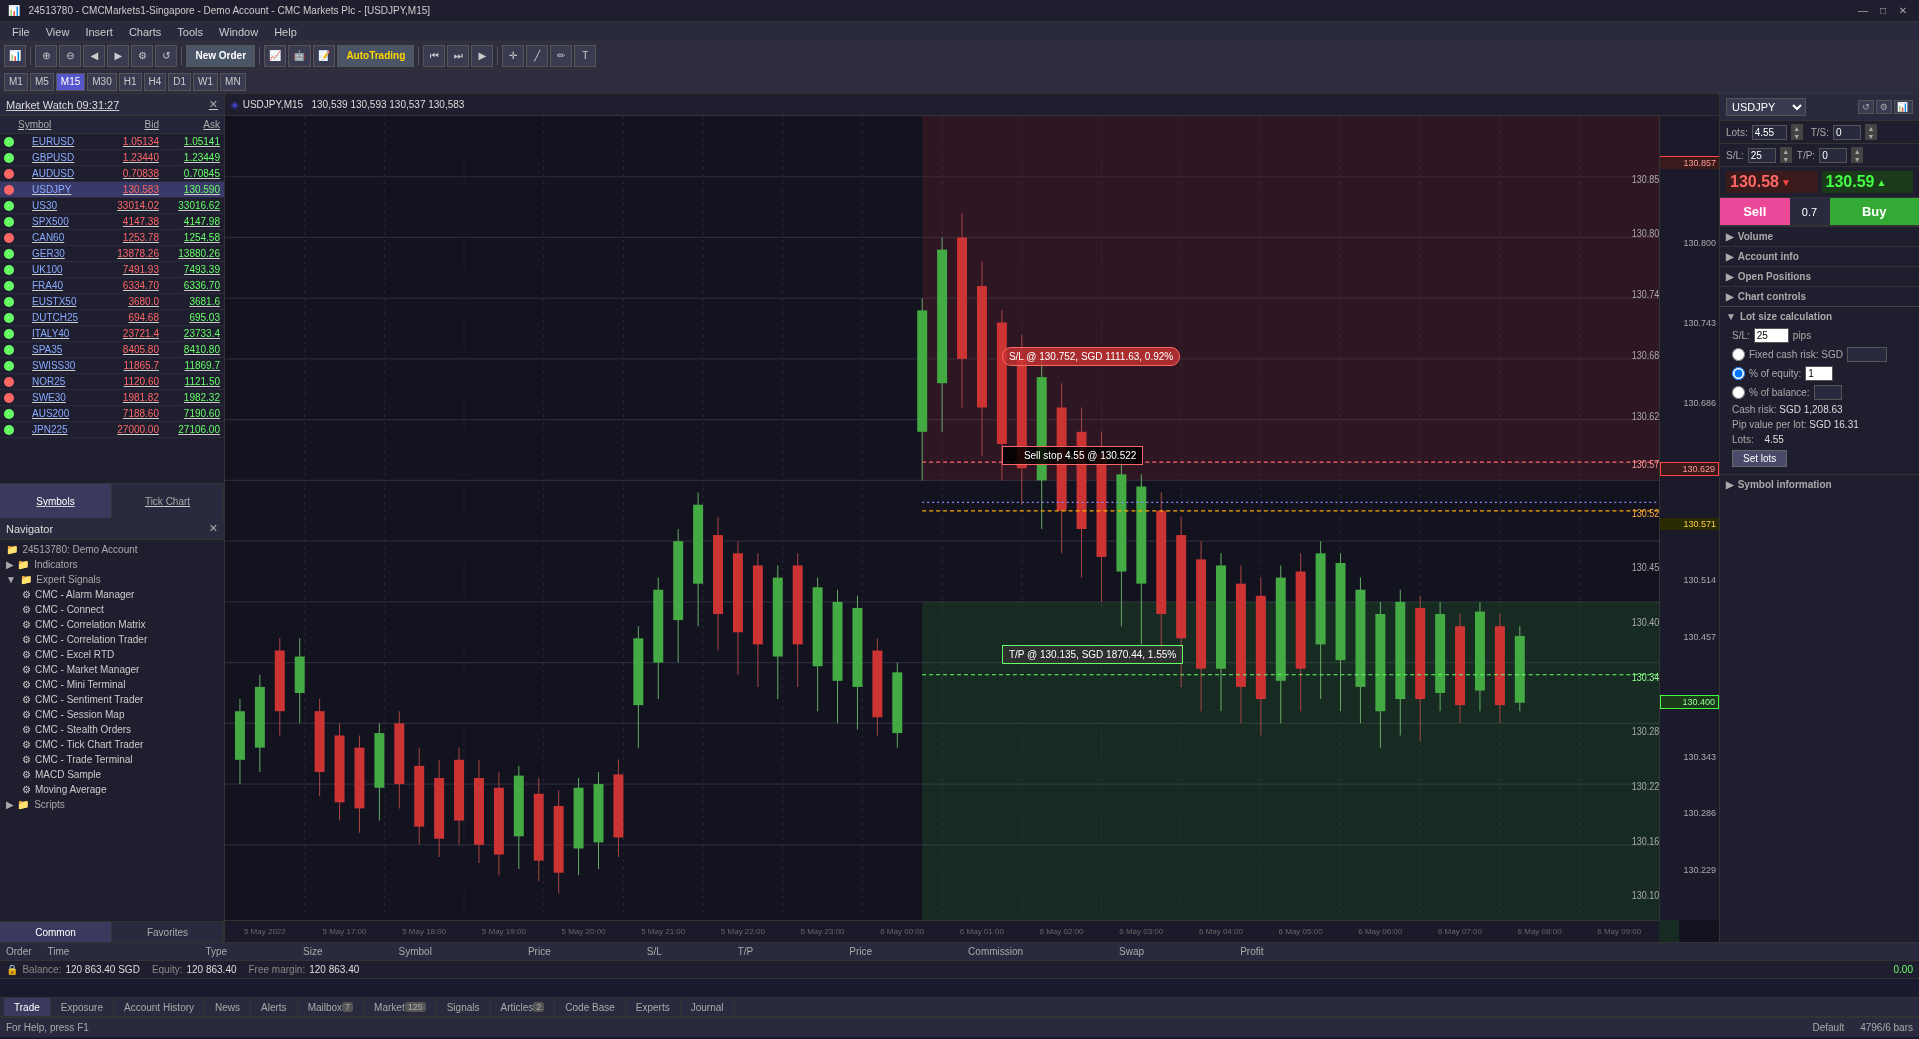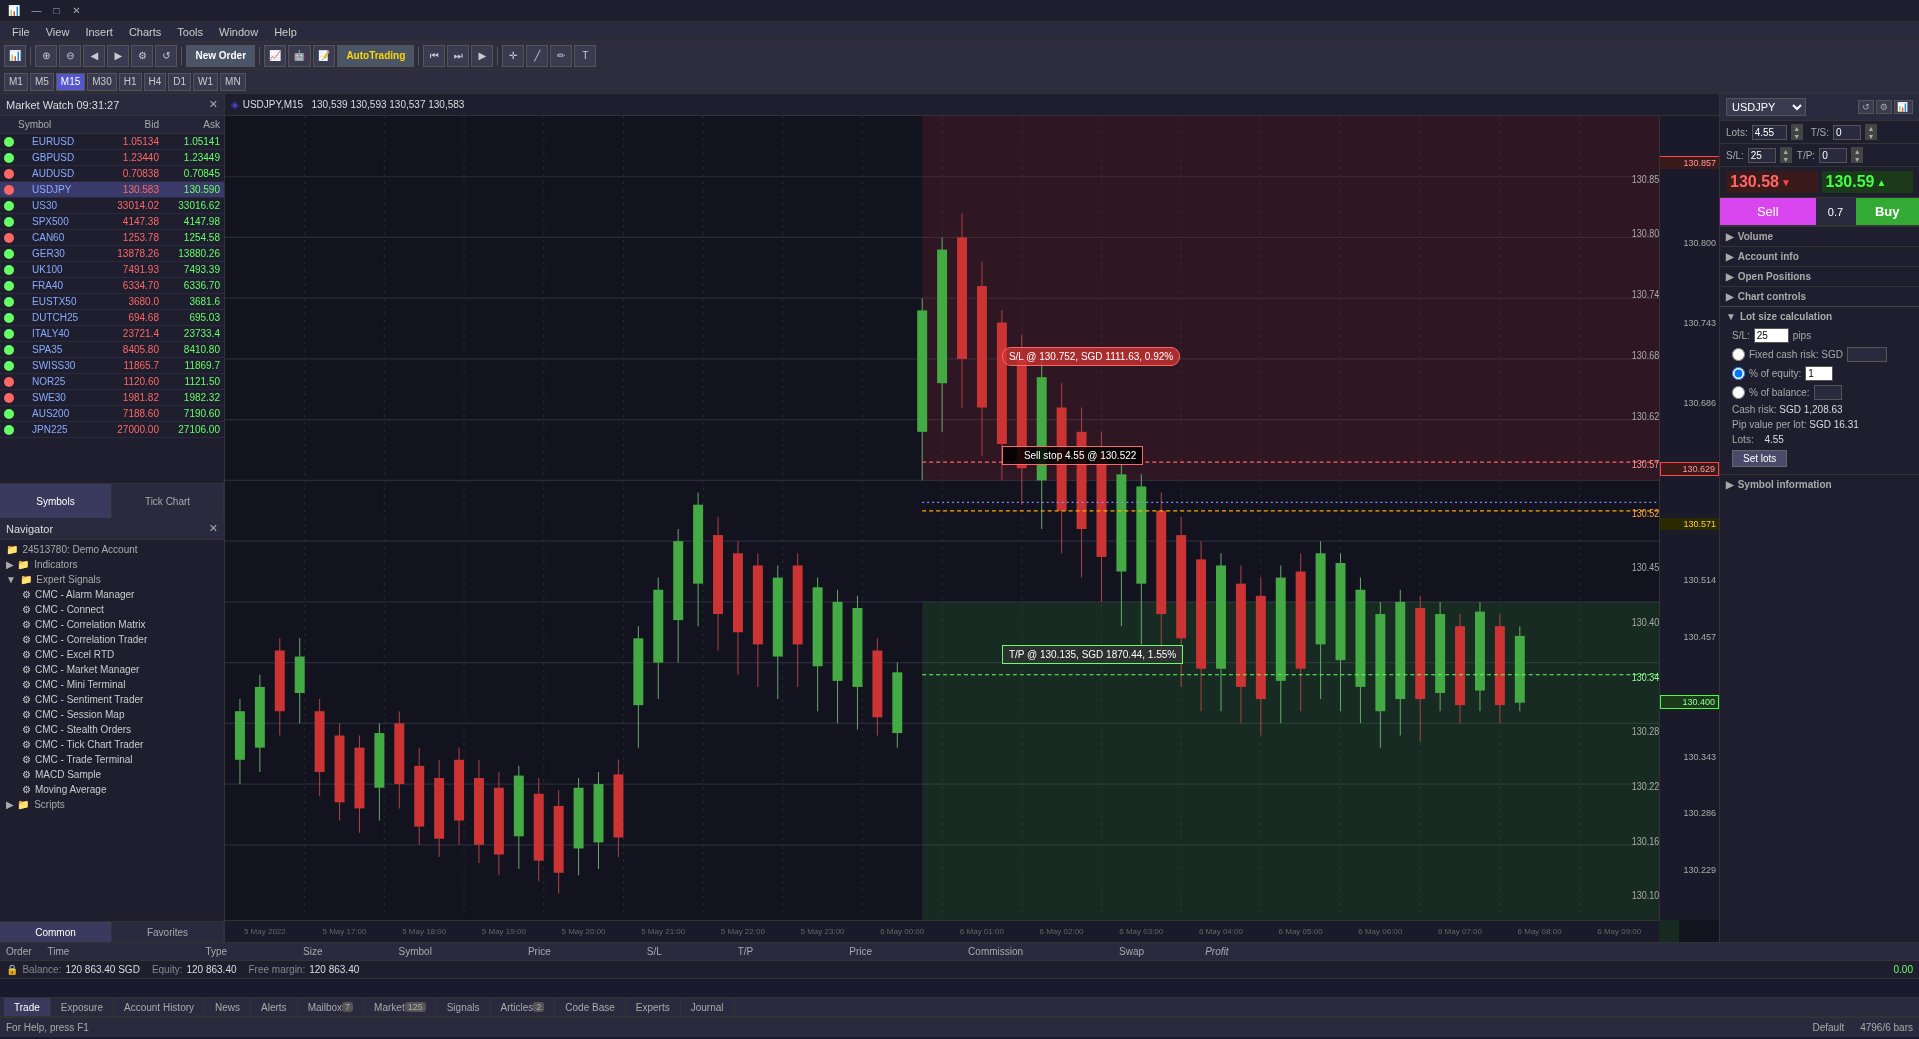--- a/index.html
+++ b/index.html
@@ -62,21 +62,21 @@
     #nav-bottom-tabs { display: flex; border-top: 1px solid #333; }
     .nav-tab { flex: 1; height: 20px; display: flex; align-items: center; justify-content: center; cursor: pointer; color: #aaa; font-size: 10px; background: #2a2a3e; border-right: 1px solid #333; }
     .nav-tab.active { background: #3a3a5e; color: #fff; }
 
     
     #chart-area { flex: 1; background: #131320; position: relative; overflow: hidden; }
     #chart-header { background: #1e1e2e; height: 22px; display: flex; align-items: center; padding: 0 6px; font-size: 10px; color: #aaa; border-bottom: 1px solid #333; }
 
     
     #right-panel { width: 200px; background: #1e1e2e; border-left: 1px solid #333; display: flex; flex-direction: column; overflow-y: auto; }
-    .rp-sell-btn { background: #d946ef; color: #fff; font-size: 13px; font-weight: normal; border: none; cursor: pointer; padding: 6px 26px; flex: 1; }
+    .rp-sell-btn { background: #ec4899; color: #fff; font-size: 13px; font-weight: bold; border: none; cursor: pointer; padding: 6px 0; flex: 1; }
     .rp-buy-btn { background: #33aa33; color: #fff; font-size: 13px; font-weight: bold; border: none; cursor: pointer; padding: 6px 10px; flex: 1; }
     .rp-section { padding: 4px 6px; border-top: 1px solid #333; }
     .rp-section-title { color: #aaa; font-size: 10px; font-weight: bold; cursor: pointer; display: flex; align-items: center; gap: 4px; }
 
     
     #bottom { height: 40px; background: #1a1a2e; border-top: 1px solid #333; }
     #order-bar { height: 18px; background: #2a2a3e; display: flex; align-items: center; padding: 0 6px; gap: 8px; font-size: 10px; color: #aaa; border-bottom: 1px solid #333; }
     #balance-bar { height: 22px; background: #1e1e2e; display: flex; align-items: center; padding: 0 6px; font-size: 10px; color: #aaa; gap: 8px; }
 
     
@@ -94,20 +94,21 @@
     .sell-stop-overlay { background: rgba(0,0,0,0.85); border-color: #ff6666; color: #fff; padding-left: 21px; }
 
     
     .close-x { color: #aaa; cursor: pointer; font-size: 11px; }
   </style>
 </head>
 <body>
 
 <div id="titlebar">
   <span style="font-size:10px;color:#888;margin-right:8px">📊</span>
+  <span style="flex:1;font-size:10px;color:#ccc;">24513780 - CMCMarkets1-Singapore - Demo Account - CMC Markets Plc - [USDJPY,M15]</span>
   <div class="win-controls">
     <div class="win-btn">—</div>
     <div class="win-btn">□</div>
     <div class="win-btn close-btn">✕</div>
   </div>
 </div>
 
 <div id="menubar">
   <span class="menu-item">File</span>
   <span class="menu-item">View</span>
@@ -154,21 +155,21 @@
   <button class="tf-btn">H4</button>
   <button class="tf-btn">D1</button>
   <button class="tf-btn">W1</button>
   <button class="tf-btn">MN</button>
 </div>
 
 <div id="main" style="display:flex;height:calc(1039px - 22px - 20px - 28px - 24px - 22px - 55px - 20px);">
 
   <div style="width:225px;display:flex;flex-direction:column;border-right:1px solid #333;">
 
-    <div id="market-watch" style="flex:1;display:flex;flex-direction:column;max-height:440px;">
+    <div id="market-watch" style="flex:1;display:flex;flex-direction:column;max-height:440px;text-decoration:underline;">
       <div id="mw-header">
         <span>Market Watch 09:31:27</span>
         <span class="close-x">✕</span>
       </div>
       <div id="mw-cols">
         <span class="mw-col mw-col-sym">Symbol</span>
         <span class="mw-col mw-col-bid">Bid</span>
         <span class="mw-col mw-col-ask">Ask</span>
       </div>
       <div id="mw-list" style="flex:1;overflow-y:auto;">
@@ -868,21 +869,21 @@
     <span>Time</span>
     <span style="margin-left:120px;">Type</span>
     <span style="margin-left:60px;">Size</span>
     <span style="margin-left:60px;">Symbol</span>
     <span style="margin-left:80px;">Price</span>
     <span style="margin-left:80px;">S/L</span>
     <span style="margin-left:60px;">T/P</span>
     <span style="margin-left:80px;">Price</span>
     <span style="margin-left:80px;">Commission</span>
     <span style="margin-left:80px;">Swap</span>
-    <span style="margin-left:45px;font-style:italic;">Profit</span>
+    <span style="margin-left:80px;">Profit</span>
   </div>
   <div id="balance-bar" style="height:18px;background:#1e1e2e;display:flex;align-items:center;padding:0 6px;font-size:10px;color:#aaa;gap:4px;border-bottom:1px solid #333;">
     <span>🔒</span>
     <span style="color:#888;">Balance:</span>
     <span style="color:#ddd;">120 863.40 SGD</span>
     <span style="color:#888;margin-left:8px;">Equity:</span>
     <span style="color:#ddd;">120 863.40</span>
     <span style="color:#888;margin-left:8px;">Free margin:</span>
     <span style="color:#ddd;">120 863.40</span>
     <span style="flex:1;"></span>

